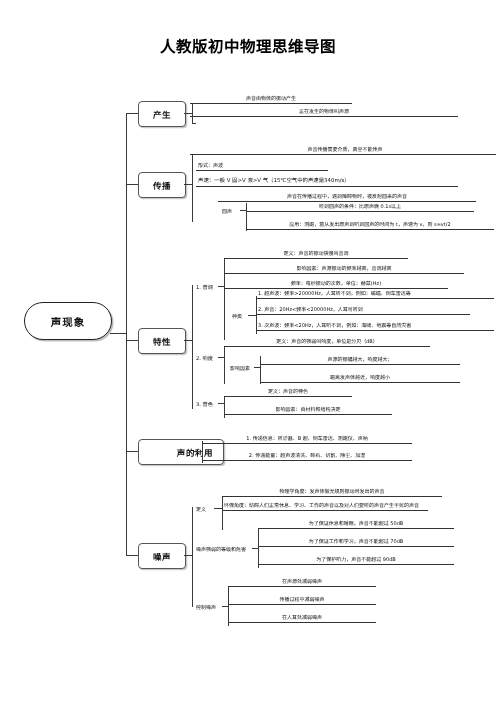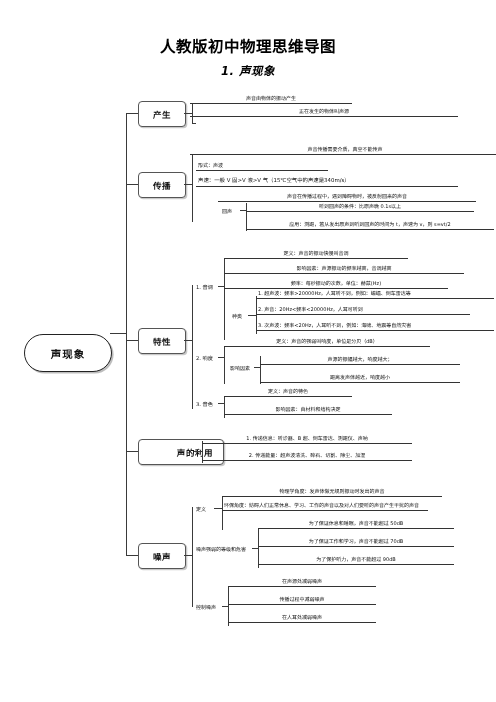--- a/index.html
+++ b/index.html
@@ -68,23 +68,22 @@
   .v{position:absolute;width:0;border-left:.8px solid #3a3a3a;}
   .h.thick{border-top-width:1px;}
   .v.thick{border-left-width:1px;}
 </style>
 </head>
 <body>
 
 <div id="map">
 
   <div class="title-main">人教版初中物理思维导图</div>
-  <div class="title-sub">1. 声现象</div>
 
-  <div class="root" style="left:24px;top:334px;width:86px;height:36px;">
+  <div class="root" style="left:24px;top:302px;width:86px;height:36px;">
     <span>声现象</span>
   </div>
 
   <div class="h thick" style="left:110px;top:333px;width:16px;"></div>
 
   <div class="v thick" style="left:126px;top:113px;height:442px;"></div>
 
   <div class="h" style="left:126px;top:113px;width:12px;"></div>
   <div class="branch" style="left:138px;top:101px;width:46px;height:24px;">
     <span>产生</span>

